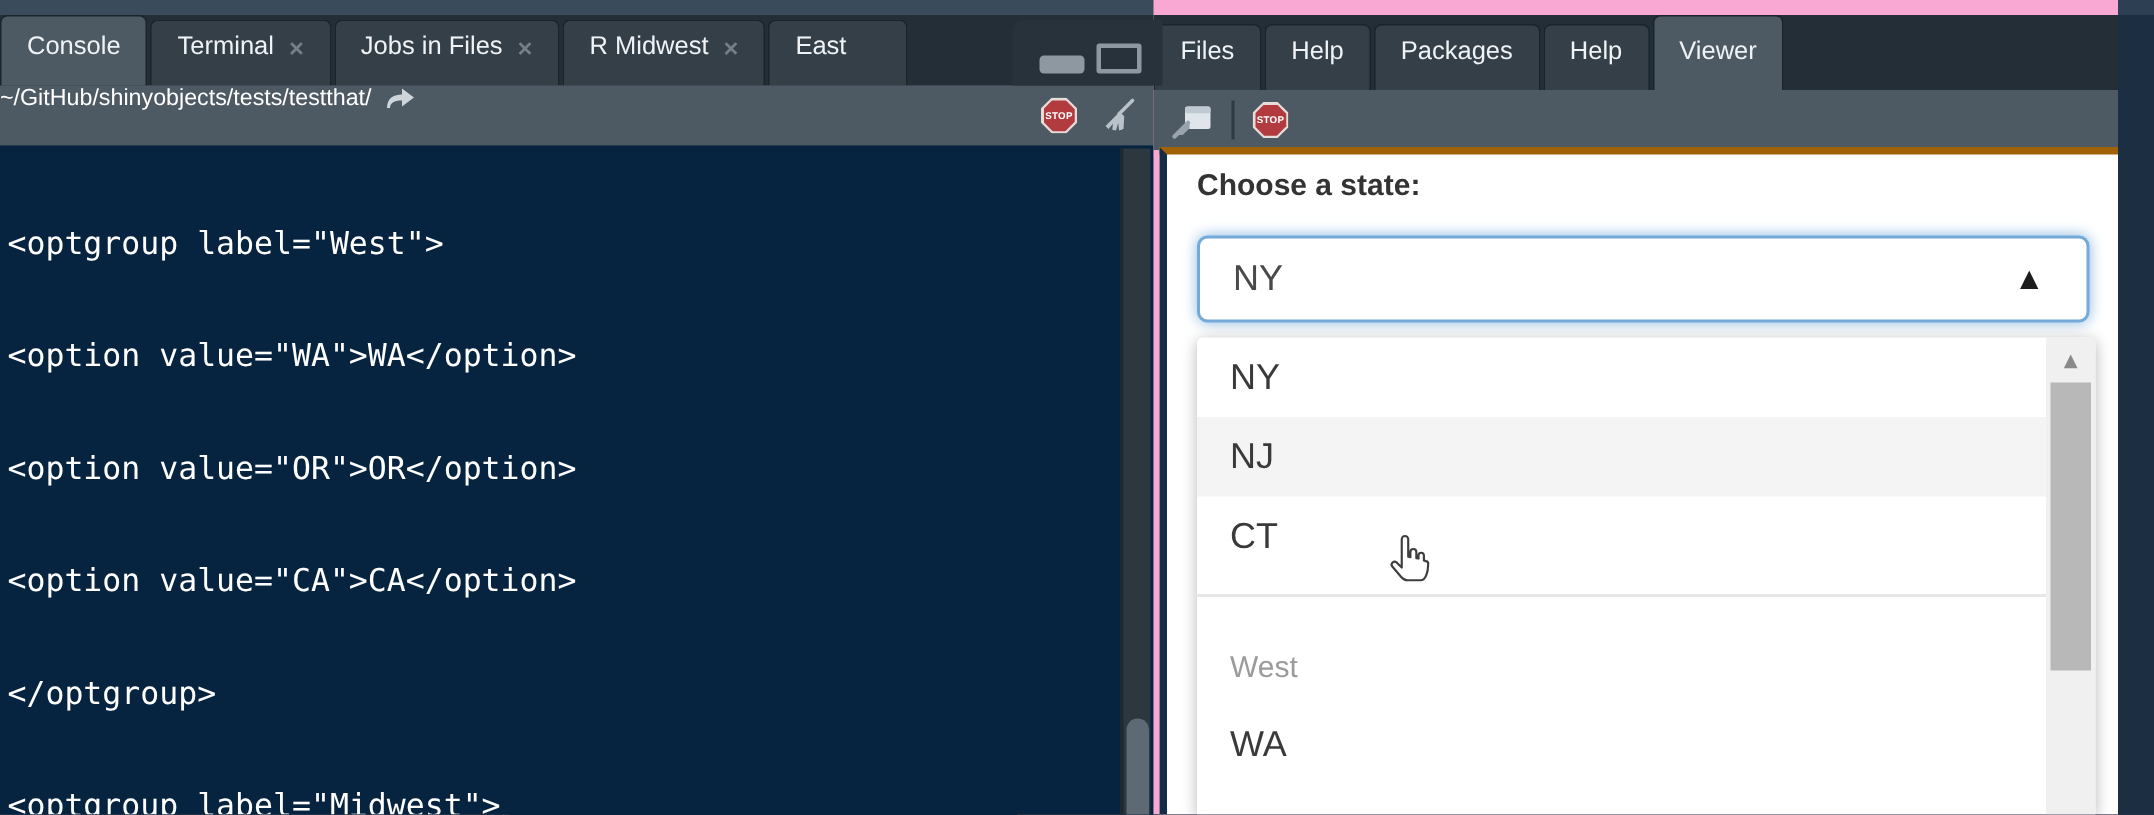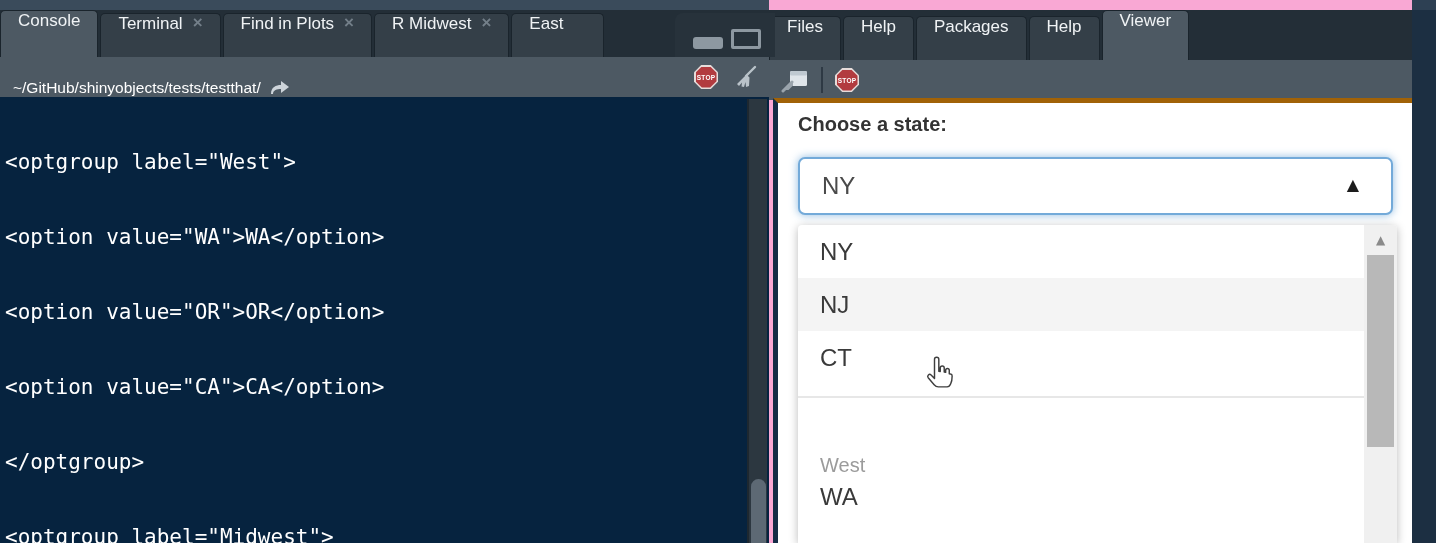--- a/index.html
+++ b/index.html
@@ -10,41 +10,41 @@
 
   
   .pane { position:absolute; top:0; height:543px; }
   #left-pane  { left:0; width:775px; background:#3A4B5B; }
   #right-pane { left:769px; width:643px; background:#f9a8d4; }
 
   
   .tabbar { position:absolute; left:0; right:0; background:#232E37; display:flex; align-items:flex-end; }
   #left-pane  .tabbar { top:10px; height:47px; }
   #right-pane .tabbar { top:10px; height:50px; }
-  .tab { height:44px; display:flex; align-items:flex-start; padding:0 17px;
+  .tab { height:44px; display:flex; align-items:flex-end; padding:16px 17px;
          background:#343F48; color:#F0F3F5; font-size:17px;
          border:1px solid #1A242C; border-bottom:none; border-radius:5px 5px 0 0;
          margin-right:2px; white-space:nowrap; cursor:default; }
   .tab.active { background:#4D5963; height:47px; border-color:#1A242C; z-index:2; }
   #right-pane .tab.active { height:50px; }
   .tab .close { margin-left:10px; color:#737F89; font-size:17px; font-weight:bold; line-height:1; }
   .tab.cut { padding-right:40px; }
 
   
   .win-icons { position:absolute; right:0; top:3px; height:44px; width:100px; background:#27323B;
                border-radius:8px 0 0 0; display:flex; align-items:flex-end; justify-content:flex-end;
                gap:8px; padding:0 14px 8px 0; z-index:3; }
   .ico-min { width:30px; height:12px; background:#8D98A1; border-radius:3px; }
   .ico-max { width:30px; height:20px; border:3px solid #8D98A1; border-radius:2px; }
 
   
   .toolbar { position:absolute; left:0; right:0; background:#4D5963; }
   #left-pane  .toolbar { top:57px; height:40px; }
   #right-pane .toolbar { top:60px; height:40px; }
-  .path-row { display:flex; align-items:flex-end; height:40px; padding-left:13px; }
+  .path-row { display:flex; align-items:flex-start; height:40px; }
   .path-text { color:#FFFFFF; font-size:15.5px; }
   .curve-arrow { margin-left:8px; }
 
   .stop-ring { width:24px; height:24px; background:#E7DCDA; display:flex; align-items:center; justify-content:center;
                clip-path:polygon(30% 0,70% 0,100% 30%,100% 70%,70% 100%,30% 100%,0 70%,0 30%); }
   .stop-oct { width:21px; height:21px; background:#B23B3F; color:#FFF; font-size:6.5px; font-weight:bold;
               display:flex; align-items:center; justify-content:center; letter-spacing:.2px;
               clip-path:polygon(30% 0,70% 0,100% 30%,100% 70%,70% 100%,30% 100%,0 70%,0 30%); }
   #left-pane .stop-pos { position:absolute; right:57px; top:8px; }
   .broom-pos { position:absolute; right:16px; top:7px; }
@@ -70,21 +70,21 @@
               border:2px solid #73AAD9; border-radius:7px;
               box-shadow:0 0 9px rgba(115,170,217,.8); display:flex; align-items:center; }
   .v-select .val { margin-left:22px; font-size:24px; color:#4A4A4A; }
   .v-select .caret { position:absolute; right:32px; top:50%; transform:translateY(-54%);
                      font-size:16px; color:#1C1C1C; line-height:1;
                      font-family:"DejaVu Sans", sans-serif; }
   .dropdown { position:absolute; left:20px; top:122px; width:599px; bottom:0; background:#FFF;
               border-radius:4px 4px 0 0; box-shadow:0 2px 10px rgba(0,0,0,.28); overflow:hidden; }
   .dd-list { position:absolute; left:0; right:33px; top:0; bottom:0; }
   .dd-group-label { height:58px; padding:24px 0 0 22px; color:#9B9B9B; font-size:20px; }
-  .dd-group-label.second { height:72px; padding-top:56px; }
+  .dd-group-label.second { height:72px; padding-top:36px; }
   .dd-item { height:53px; padding-left:22px; font-size:24px; color:#3A3A3A;
              display:flex; align-items:center; cursor:pointer; }
   .dd-item.hovered { background:#F4F4F4; }
   .dd-divider { border-top:2px solid #E7E7E7; margin-top:12px; }
   .dd-scroll { position:absolute; top:0; right:0; bottom:0; width:33px; background:#F0F0F0; }
   .dd-up { position:absolute; top:8px; left:0; width:33px; text-align:center; color:#8A8A8A;
            font-size:12px; font-family:"DejaVu Sans", sans-serif; }
   .dd-thumb { position:absolute; top:30px; left:3px; width:27px; height:192px; background:#B8B8B8; }
   .mouse-cursor { position:absolute; left:146px; top:252px; z-index:9; }
 </style>
@@ -97,21 +97,21 @@
   <div class="pane" id="left-pane">
     <div class="tabbar">
       <div class="tab active">
         <span>Console</span>
       </div>
       <div class="tab">
         <span>Terminal</span>
         <span class="close">×</span>
       </div>
       <div class="tab">
-        <span>Find in Plots</span>
+        <span>Jobs in Files</span>
         <span class="close">×</span>
       </div>
       <div class="tab">
         <span>R Midwest</span>
         <span class="close">×</span>
       </div>
       <div class="tab cut">
         <span>East</span>
       </div>
       <div class="win-icons">

